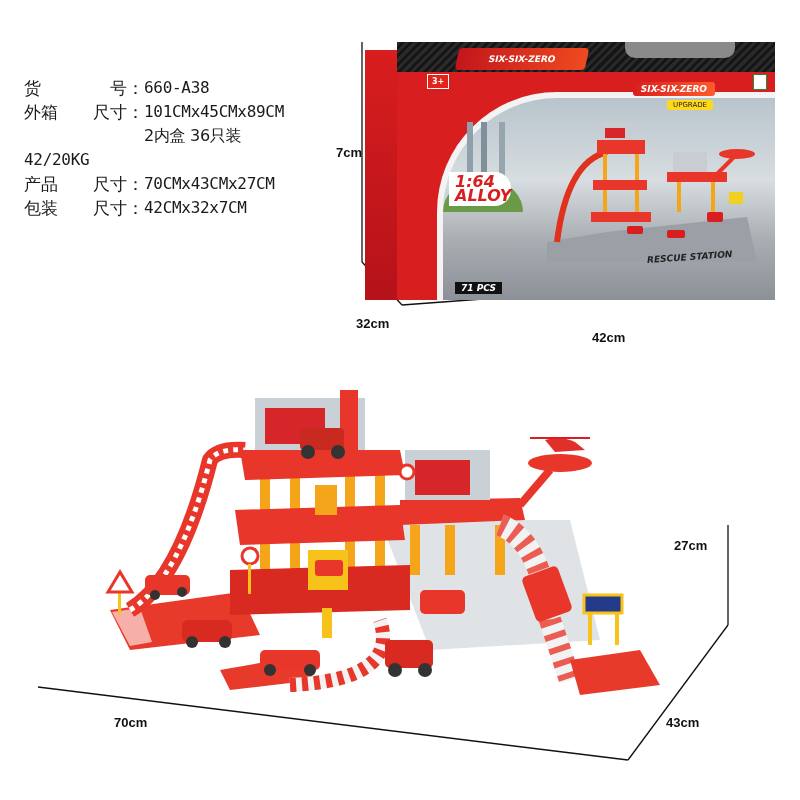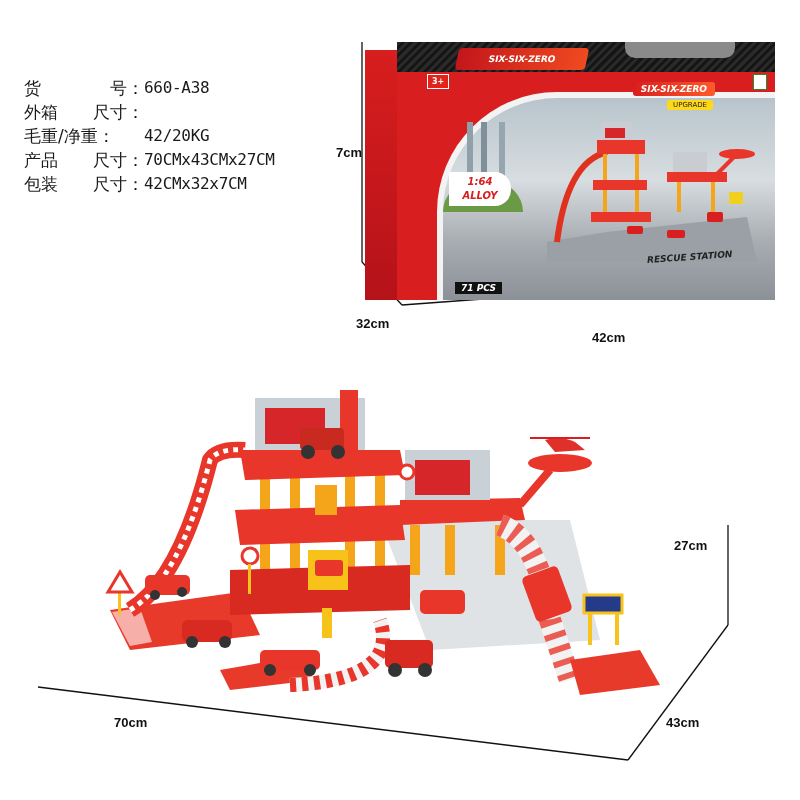--- a/index.html
+++ b/index.html
@@ -52,21 +52,21 @@
     color: #fff; font-size: 9px; font-weight: bold; text-align: center; line-height: 22px;
   }
   .box-age { position: absolute; left: 30px; top: 32px; background: #e2231a; color: #fff; font-size: 8px; padding: 2px 4px; border: 1px solid #fff; font-weight: bold; }
   .box-brand {
     position: absolute; right: 60px; top: 40px; padding: 2px 8px;
     background: linear-gradient(90deg, #d81e1e, #ff5a2a); color: #fff; font-size: 9px; font-weight: bold; font-style: italic; border-radius: 3px;
   }
   .box-upgrade { position: absolute; right: 62px; top: 58px; background: #ffd81a; color: #222; font-size: 7px; font-weight: normal; padding: 1px 6px; border-radius: 2px; }
   .box-scale {
     position: absolute; left: 52px; top: 130px; width: 62px; height: 34px; background: #fff; border-radius: 0 16px 16px 0;
-    color: #d81e1e; font-style: italic; font-weight: bold; font-size: 10px; line-height: 14px; padding: 3px 6px; text-align: center;
+    color: #d81e1e; font-style: italic; font-weight: bold; font-size: 16px; line-height: 14px; padding: 3px 6px;
   }
   .box-pcs { position: absolute; left: 58px; top: 240px; background: #111; color: #fff; font-size: 9px; font-weight: bold; padding: 1px 6px; font-style: italic; }
   .box-pcs b { color: #fff; }
   .box-title { position: absolute; left: 250px; top: 210px; color: #222; font-size: 9px; font-weight: bold; font-style: italic; transform: rotate(-4deg); }
   .box-playset { position: absolute; left: 150px; top: 80px; width: 210px; height: 140px; }
   .box-gray-tab { position: absolute; right: 40px; top: -2px; width: 110px; height: 18px; background: #8a8a8a; border-radius: 0 0 10px 10px; }
   .box-eco { position: absolute; right: 8px; top: 32px; width: 14px; height: 16px; background: #fff; border: 1px solid #2a8a3a; }
 
   
   .product { position: absolute; left: 100px; top: 380px; width: 580px; height: 320px; }
@@ -80,25 +80,26 @@
       <span>货</span>
       <span><span>号</span><span>：</span></span>
     </div>
     <span class="spec-value">660-A38</span>
   </div>
   <div class="spec-row">
     <div class="spec-label">
       <span>外箱</span>
       <span><span>尺寸</span><span>：</span></span>
     </div>
-  </div>
-  <div class="spec-row">
-    <div class="spec-label">
-      <span><span>毛重/净重</span><span>：</span></span>
-    </div>
+    <span class="spec-value">101CMx45CMx89CM</span>
+  </div>
+  <div class="spec-row indent">
+    <span class="spec-value">2内盒 36只装</span>
+  </div>
+  <div class="spec-row">
     <span class="spec-value">42/20KG</span>
   </div>
   <div class="spec-row">
     <div class="spec-label">
       <span>产品</span>
       <span><span>尺寸</span><span>：</span></span>
     </div>
     <span class="spec-value">70CMx43CMx27CM</span>
   </div>
   <div class="spec-row">

